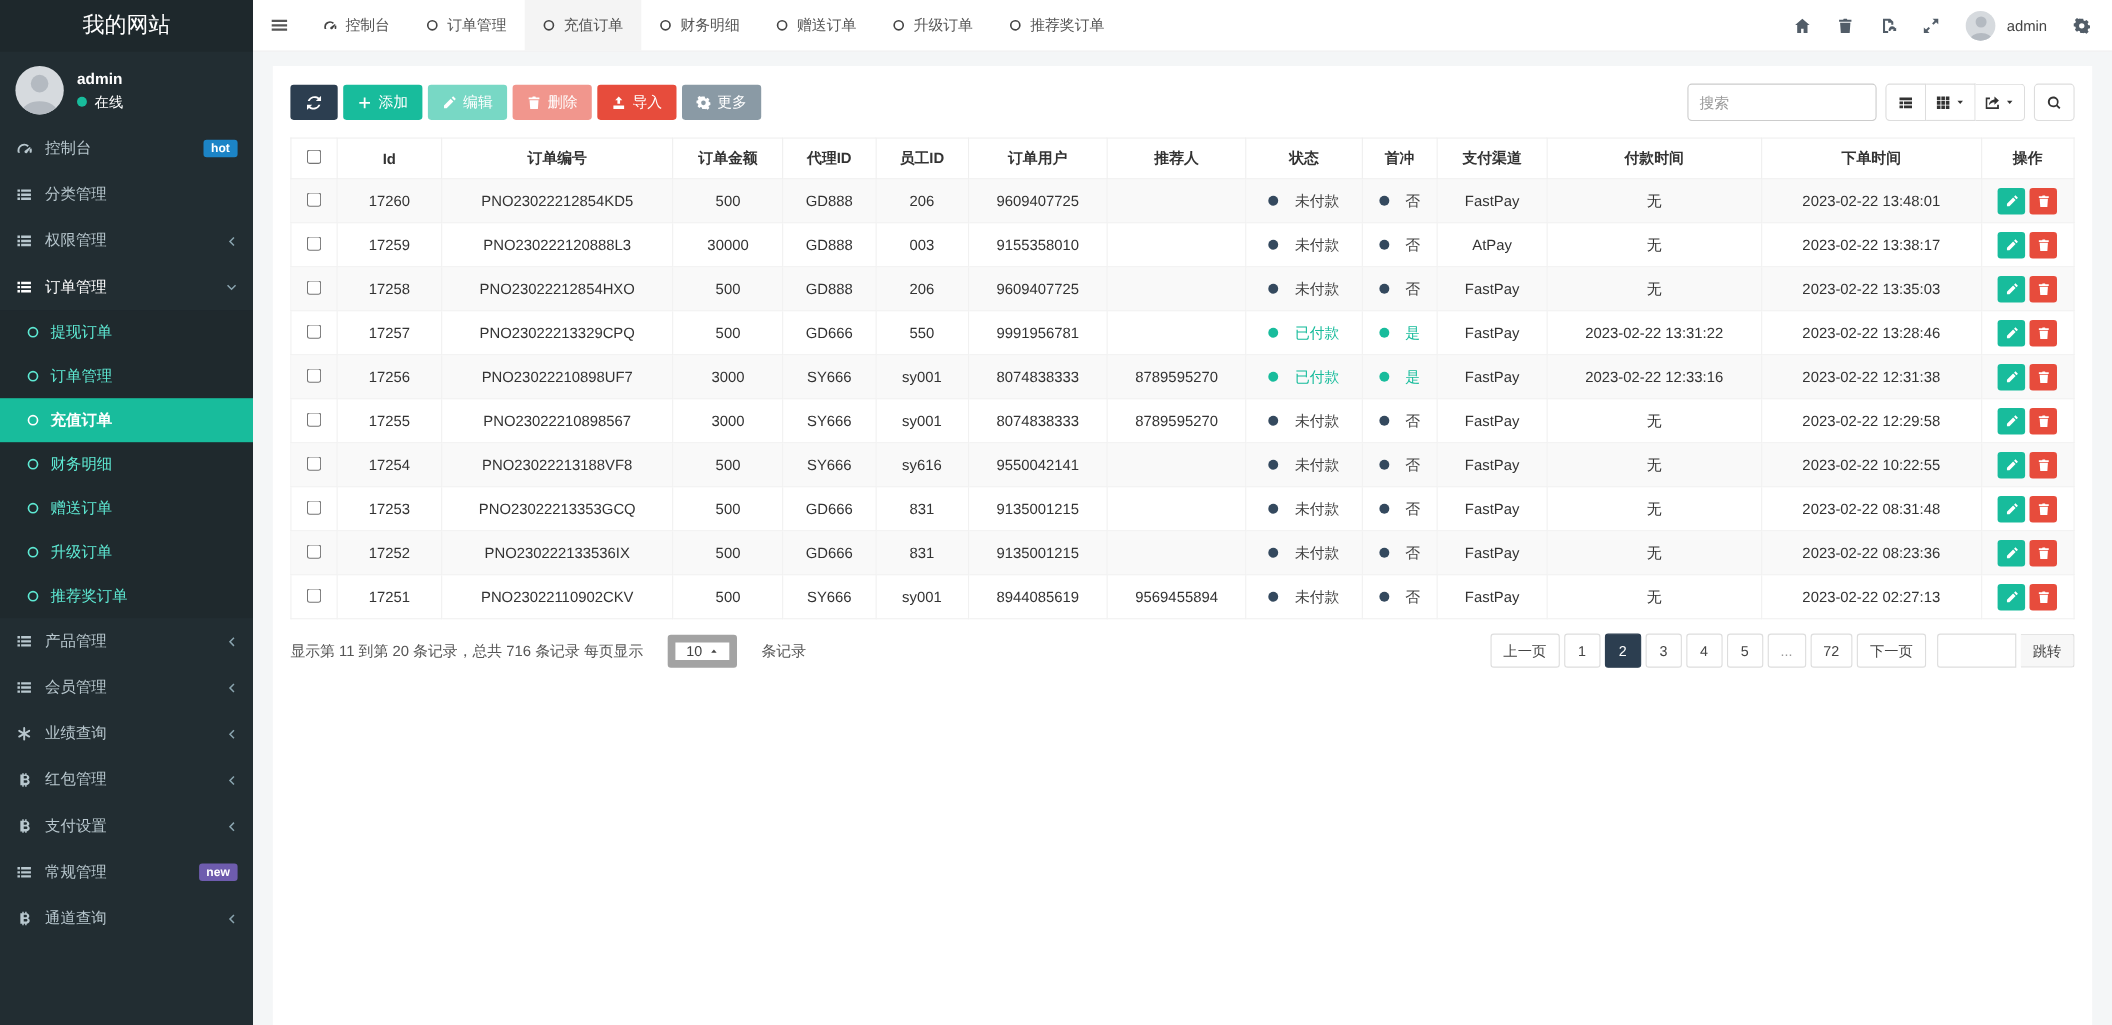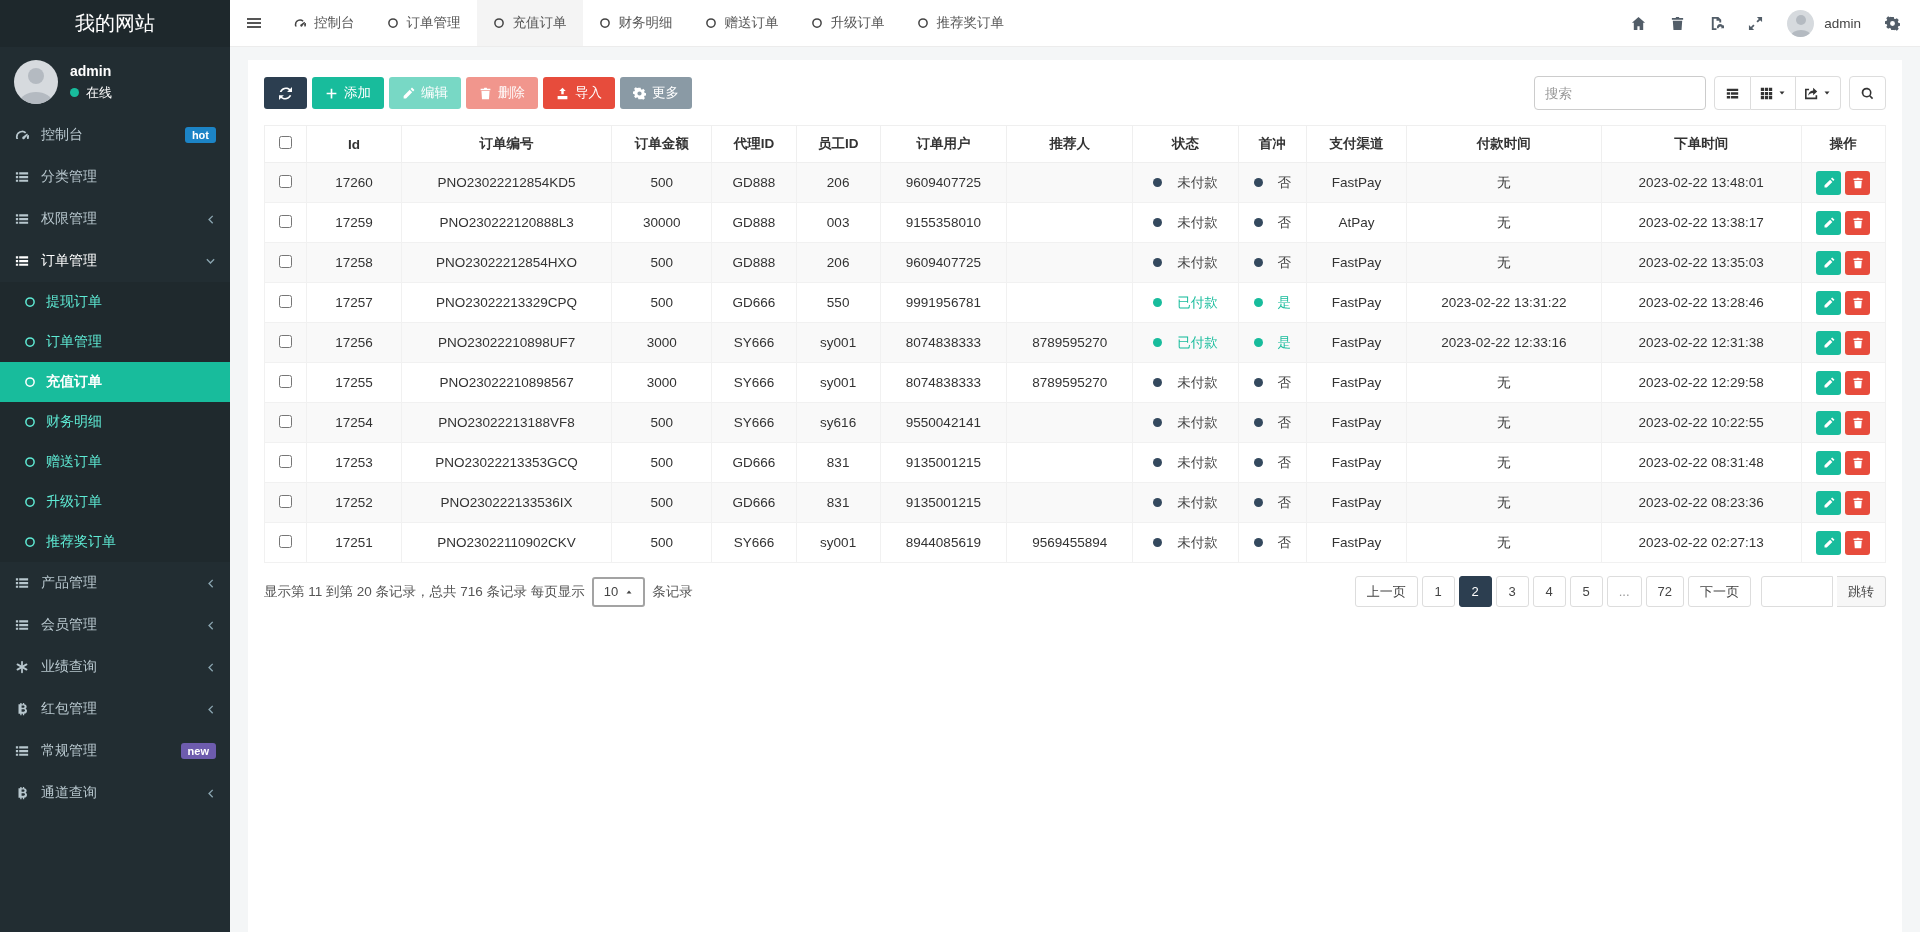--- a/index.html
+++ b/index.html
@@ -87,21 +87,21 @@
   .status { display:inline-flex; align-items:center; gap:15px; }
   .status .sdot { width:9px; height:9px; border-radius:50%; display:inline-block; }
   .unpaid { color:#444; } .unpaid .sdot { background:#34495e; }
   .paid { color:#18bc9c; } .paid .sdot { background:#18bc9c; }
   .action-btn { width:25px; height:24px; border:none; border-radius:3px; color:#fff; display:inline-flex; align-items:center; justify-content:center; margin:0 2px; cursor:pointer; }
   .action-edit { background:#18bc9c; } .action-del { background:#e74c3c; }
   .action-btn svg { width:12px; height:12px; }
 
   .table-footer { display:flex; justify-content:space-between; align-items:center; margin-top:13px; font-size:13.5px; color:#555; }
   .summary { display:flex; align-items:center; }
-  .page-size { height:30px; border:2px solid #a3a3a3; background:#fff; border-radius:3px; padding:0 10px; display:inline-flex; align-items:center; gap:7px; margin:0 7px; font-size:13px; color:#444; cursor:pointer; font-family:inherit; }
+  .page-size { height:30px; border:7px solid #a3a3a3; background:#fff; border-radius:3px; padding:0 10px; display:inline-flex; align-items:center; gap:7px; margin:0 22px; font-size:13px; color:#444; cursor:pointer; font-family:inherit; }
   .page-size svg { width:8px; height:8px; }
   .pagination { display:flex; align-items:center; gap:4px; }
   .page-item { min-width:33px; height:31px; padding:0 11px; border:1px solid #ddd; border-radius:3px; background:#fff; display:inline-flex; align-items:center; justify-content:center; color:#444; font-size:13px; cursor:pointer; font-family:inherit; }
   .page-item.active { background:#2c3e50; border-color:#2c3e50; color:#fff; }
   .page-item.ellipsis { color:#999; cursor:default; }
   .jump-input { width:72px; height:31px; border:1px solid #ddd; border-radius:3px 0 0 3px; margin-left:6px; padding:0 8px; font-size:13px; font-family:inherit; }
   .jump-btn { height:31px; border:1px solid #ddd; border-left:none; border-radius:0 3px 3px 0; background:#f7f7f7; padding:0 11px; font-size:13px; color:#444; cursor:pointer; font-family:inherit; }
 </style>
 </head>
 <body>
@@ -262,20 +262,33 @@
             </svg>
           </span>
         </li>
         <li class="menu-item">
           <span class="mi-icon">
             <svg viewBox="0 0 16 16" fill="currentColor">
               <path d="M6 1h1.5v1.5H9V1h1.5v1.6c1.6.2 2.8 1.3 2.8 2.9 0 1-.5 1.8-1.3 2.3 1 .4 1.7 1.3 1.7 2.5 0 1.8-1.4 3-3.2 3.2V15H9v-1.5H7.5V15H6v-1.5H4V2.5h2V1zm1.5 3v2.6h1.9c.9 0 1.5-.5 1.5-1.3S10.3 4 9.4 4H7.5zm0 4.4V11h2.3c1 0 1.6-.5 1.6-1.3 0-.8-.7-1.3-1.6-1.3H7.5z"></path>
             </svg>
           </span>
           <span class="mi-label">红包管理</span>
+          <span class="mi-chevron">
+            <svg viewBox="0 0 16 16" fill="currentColor">
+              <path d="M10.5 2 4.5 8l6 6 1.4-1.4L7.3 8l4.6-4.6z"></path>
+            </svg>
+          </span>
+        </li>
+        <li class="menu-item">
+          <span class="mi-icon">
+            <svg viewBox="0 0 16 16" fill="currentColor">
+              <path d="M6 1h1.5v1.5H9V1h1.5v1.6c1.6.2 2.8 1.3 2.8 2.9 0 1-.5 1.8-1.3 2.3 1 .4 1.7 1.3 1.7 2.5 0 1.8-1.4 3-3.2 3.2V15H9v-1.5H7.5V15H6v-1.5H4V2.5h2V1zm1.5 3v2.6h1.9c.9 0 1.5-.5 1.5-1.3S10.3 4 9.4 4H7.5zm0 4.4V11h2.3c1 0 1.6-.5 1.6-1.3 0-.8-.7-1.3-1.6-1.3H7.5z"></path>
+            </svg>
+          </span>
+          <span class="mi-label">支付设置</span>
           <span class="mi-chevron">
             <svg viewBox="0 0 16 16" fill="currentColor">
               <path d="M10.5 2 4.5 8l6 6 1.4-1.4L7.3 8l4.6-4.6z"></path>
             </svg>
           </span>
         </li>
         <li class="menu-item">
           <span class="mi-icon">
             <svg viewBox="0 0 16 16" fill="currentColor">
               <path d="M1 2.5h2.6V5H1zM4.8 2.5H15V5H4.8zM1 6.8h2.6v2.5H1zM4.8 6.8H15v2.5H4.8zM1 11h2.6v2.5H1zM4.8 11H15v2.5H4.8z"></path>

